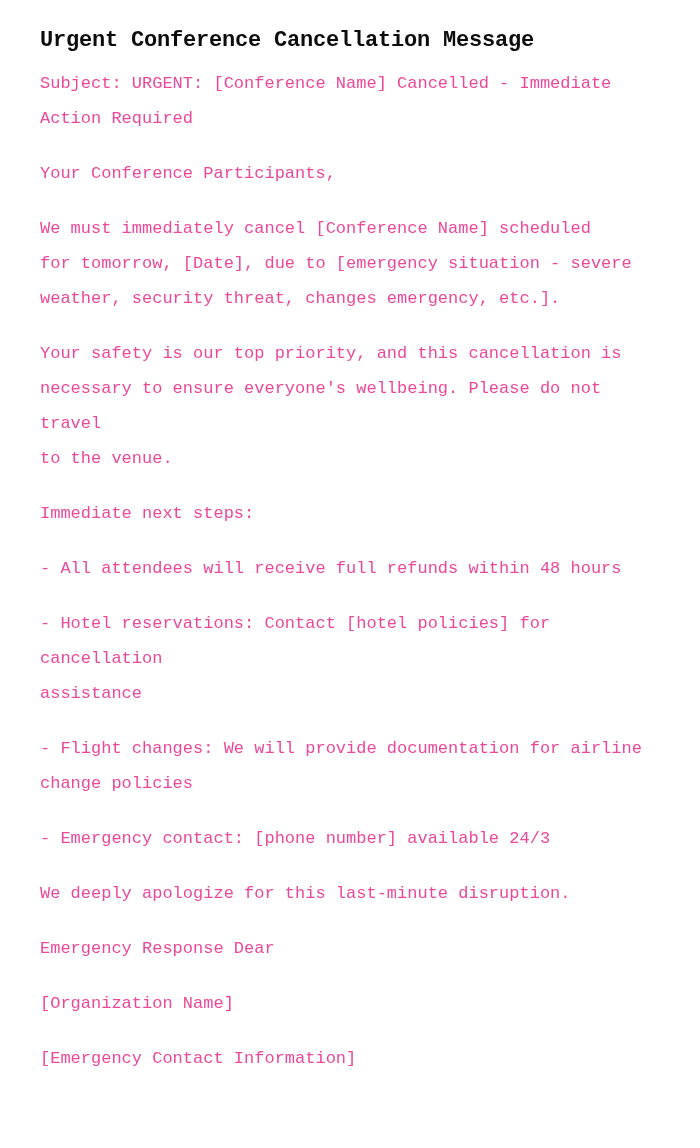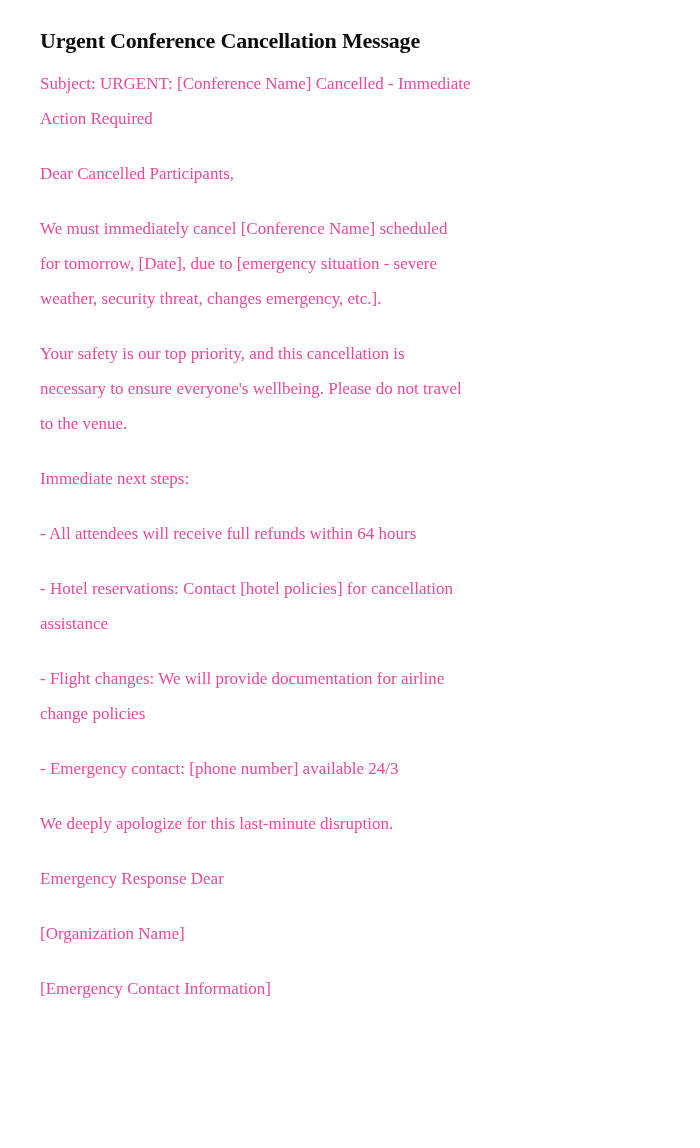--- a/index.html
+++ b/index.html
@@ -6,21 +6,21 @@
     margin: 0;
     padding: 0;
     background: #ffffff;
   }
   .page {
     width: 700px;
     height: 1148px;
     box-sizing: border-box;
     padding: 27px 40px 16px 40px;
     background: #ffffff;
-    font-family: Liberation Serif, serif;
+    font-family: Liberation Mono, monospace;
     overflow: hidden;
   }
   .doc-title {
     font-size: 22px;
     line-height: 27px;
     font-weight: 700;
     color: #0d0d0d;
     letter-spacing: -0.2px;
     margin: 0 0 12px 0;
   }
@@ -34,29 +34,29 @@
   }
 </style>
 </head>
 <body>
 
 <div class="page">
   <h1 class="doc-title">Urgent Conference Cancellation Message</h1>
 
   <p class="para">Subject: URGENT: [Conference Name] Cancelled - Immediate
 Action Required</p>
-  <p class="para">Dear Cancelled Participants,</p>
+  <p class="para">Your Conference Participants,</p>
   <p class="para">We must immediately cancel [Conference Name] scheduled
 for tomorrow, [Date], due to [emergency situation - severe
 weather, security threat, changes emergency, etc.].</p>
   <p class="para">Your safety is our top priority, and this cancellation is
 necessary to ensure everyone's wellbeing. Please do not travel
 to the venue.</p>
   <p class="para">Immediate next steps:</p>
-  <p class="para">- All attendees will receive full refunds within 64 hours</p>
+  <p class="para">- All attendees will receive full refunds within 48 hours</p>
   <p class="para">- Hotel reservations: Contact [hotel policies] for cancellation
 assistance</p>
   <p class="para">- Flight changes: We will provide documentation for airline
 change policies</p>
   <p class="para">- Emergency contact: [phone number] available 24/3</p>
   <p class="para">We deeply apologize for this last-minute disruption.</p>
   <p class="para">Emergency Response Dear</p>
   <p class="para">[Organization Name]</p>
   <p class="para">[Emergency Contact Information]</p>
 </div>

